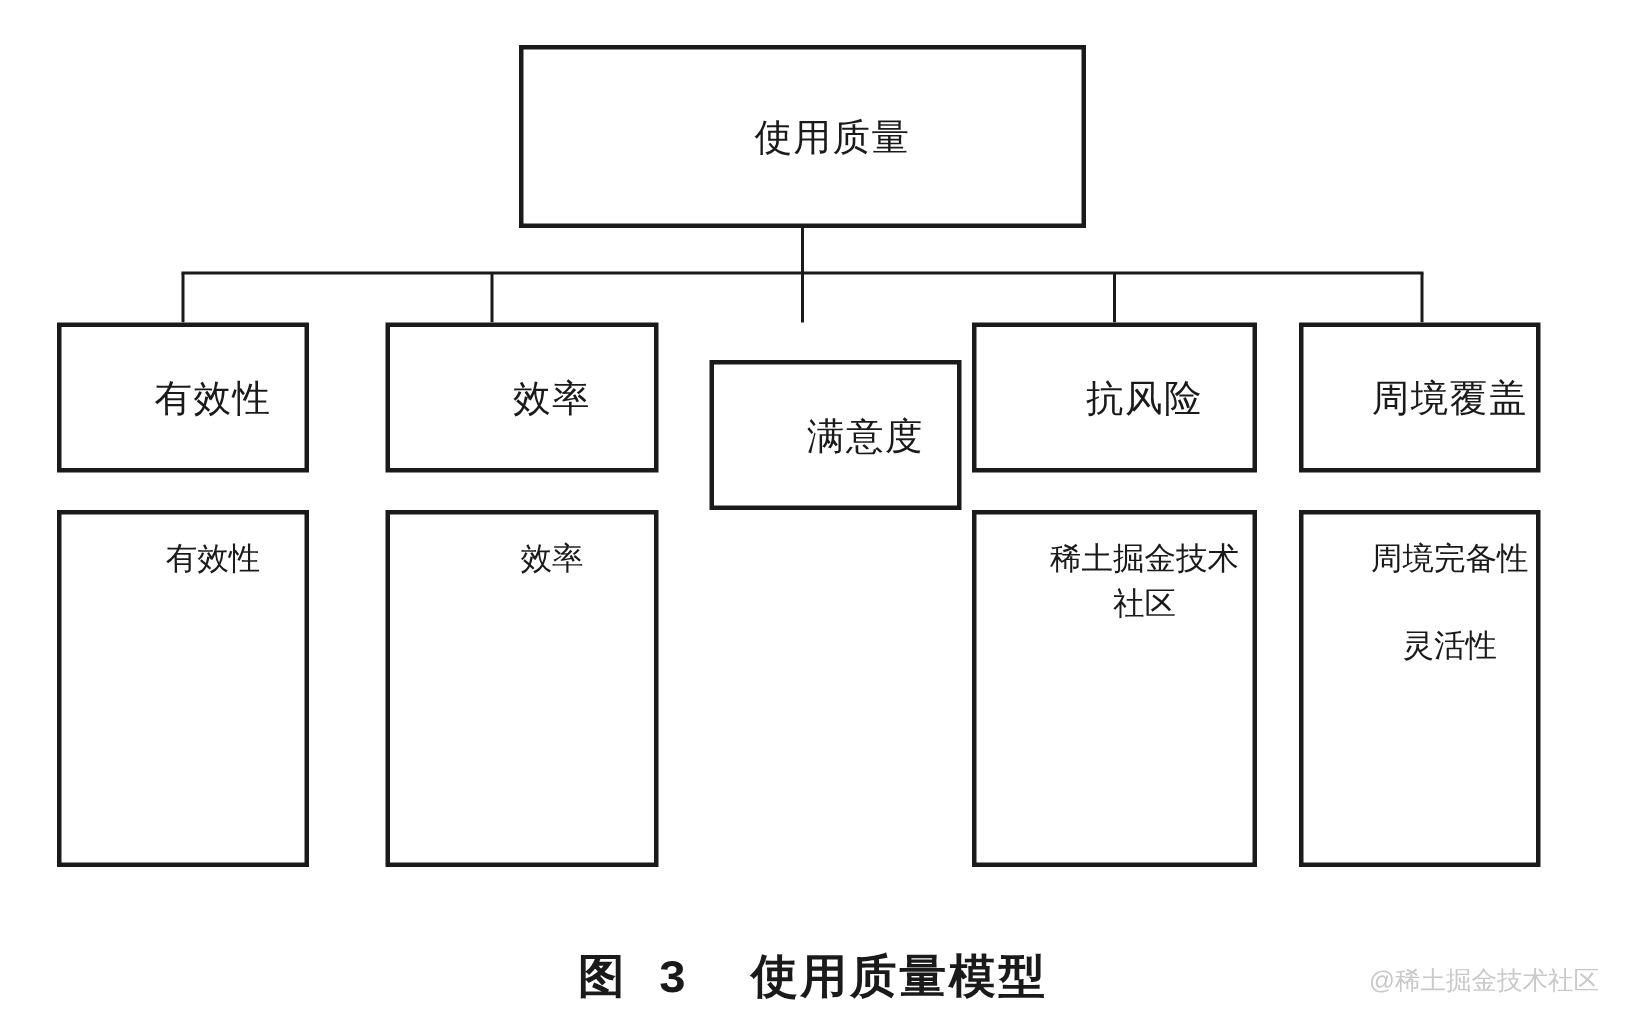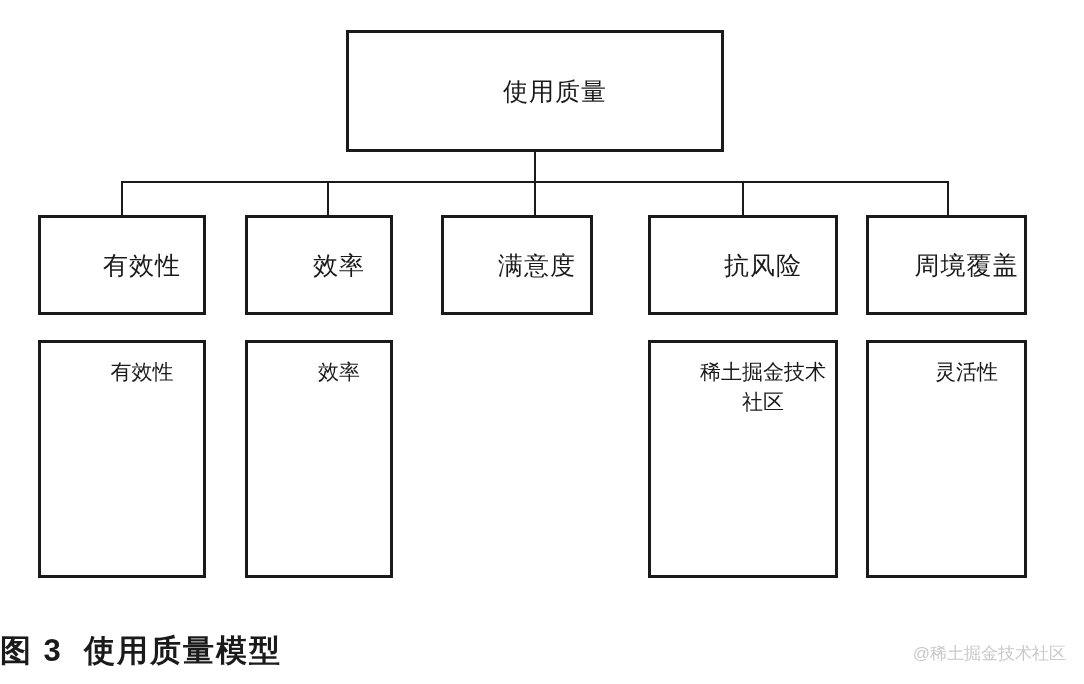--- a/index.html
+++ b/index.html
@@ -40,33 +40,34 @@
     padding-top: 14px;
     gap: 28px;
     font-size: 21px;
   }
   .detail-item {
     line-height: 30px;
     text-align: center;
     white-space: pre-line;
   }
   .c0 { left: 38px;  width: 168px; font-family: Liberation Serif, serif; }
-  .c1 { left: 245px; width: 148px; }
-  .c2 { left: 441px; width: 152px; }
+  .c1 { left: 257px; width: 182px; }
+  .c2 { left: 473px; width: 168px; margin-top: 25px; }
   .c3 { left: 648px; width: 190px; }
   .c4 { left: 866px; width: 161px; }
   .line { position: absolute; background: var(--line-color); }
   .stem       { left: 534px; top: 152px; width: 2px;  height: 63px; }
   .hbar       { left: 121px; top: 181px; width: 828px; height: 2px; }
   .drop       { top: 182px; width: 2px; height: 33px; }
   .d0 { left: 121px; } .d1 { left: 327px; } .d3 { left: 742px; } .d4 { left: 947px; }
   .caption {
     position: absolute;
     left: 0; top: 630px; width: 100%;
-    font-family: Liberation Sans, sans-serif;
+    text-align: center;
+    font-family: Liberation Mono, monospace;
     font-weight: bold;
     font-size: 31px;
     letter-spacing: 2px;
     white-space: pre;
   }
   .watermark {
     position: absolute;
     right: 18px; top: 642px;
     font-family: Liberation Sans, sans-serif;
     font-size: 17px;
@@ -108,19 +109,20 @@
   <div class="box detail-box c0">
     <span class="detail-item">有效性</span>
   </div>
   <div class="box detail-box c1">
     <span class="detail-item">效率</span>
   </div>
   <div class="box detail-box c3">
     <span class="detail-item">稀土掘金技术社区</span>
   </div>
   <div class="box detail-box c4">
+    <span class="detail-item">周境完备性</span>
     <span class="detail-item">灵活性</span>
   </div>
 
   <div class="caption">图 3  使用质量模型</div>
   <div class="watermark">@稀土掘金技术社区</div>
 
 </div>
 
 </body></html>

